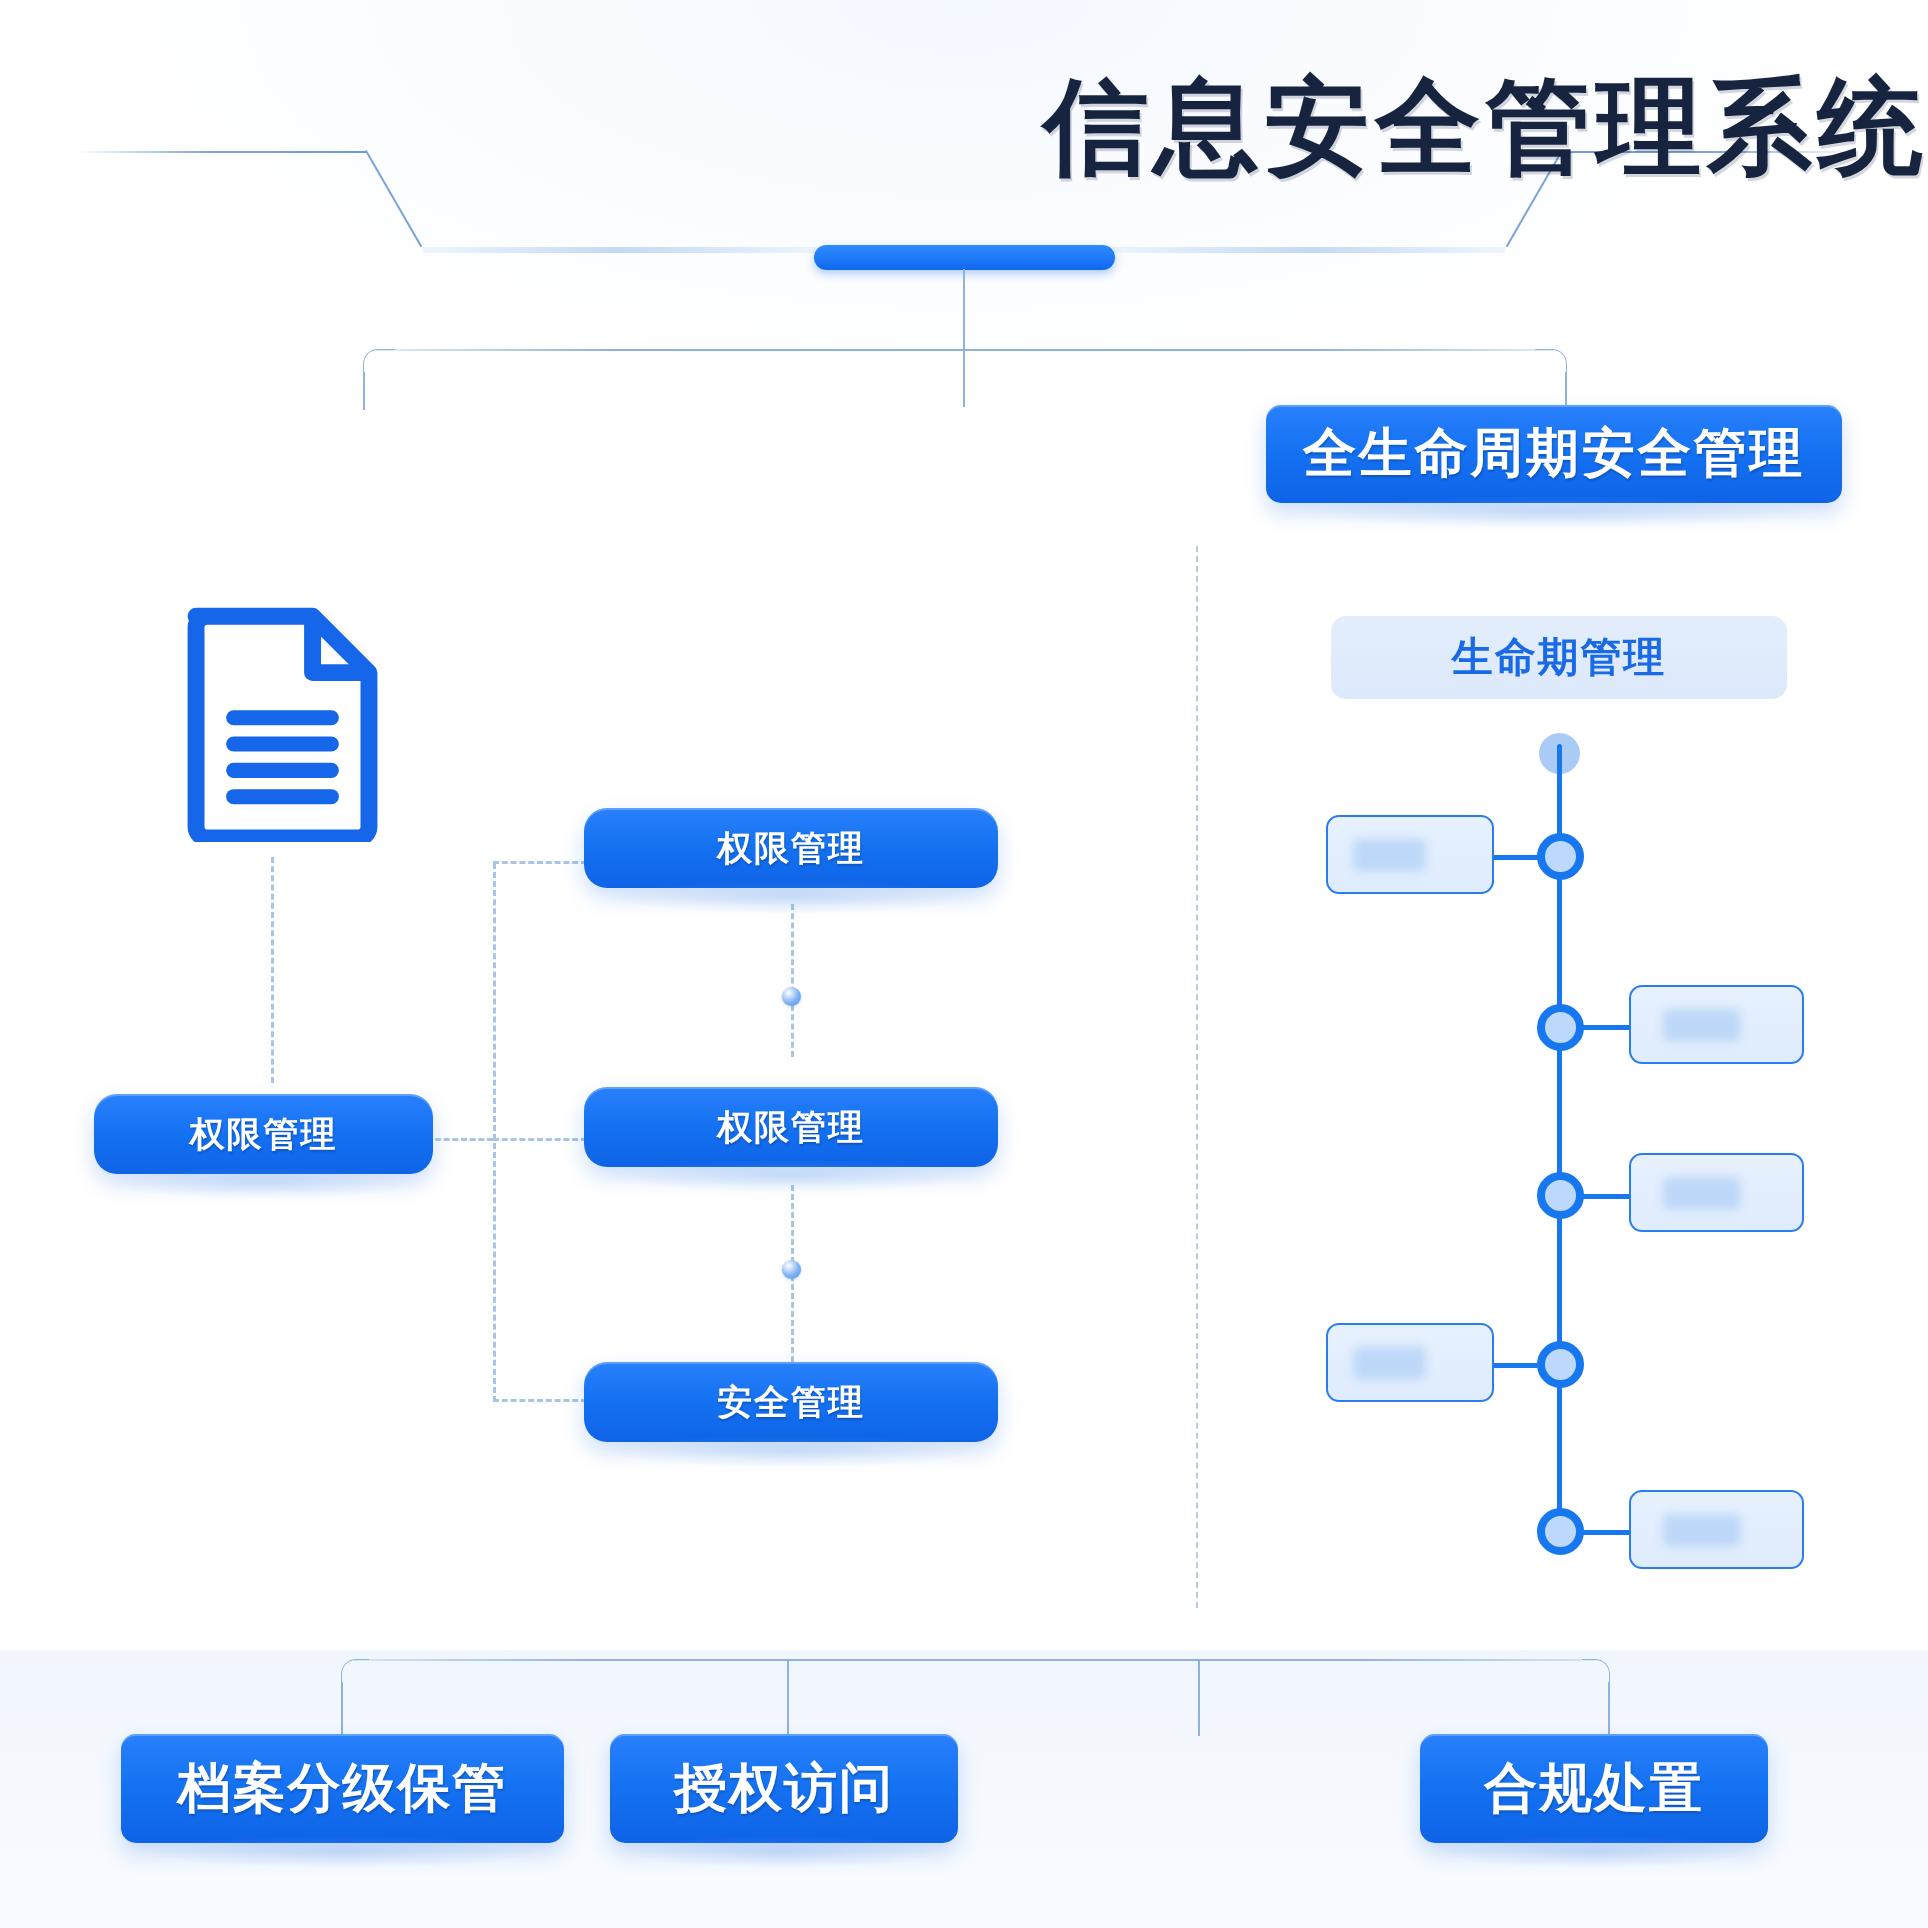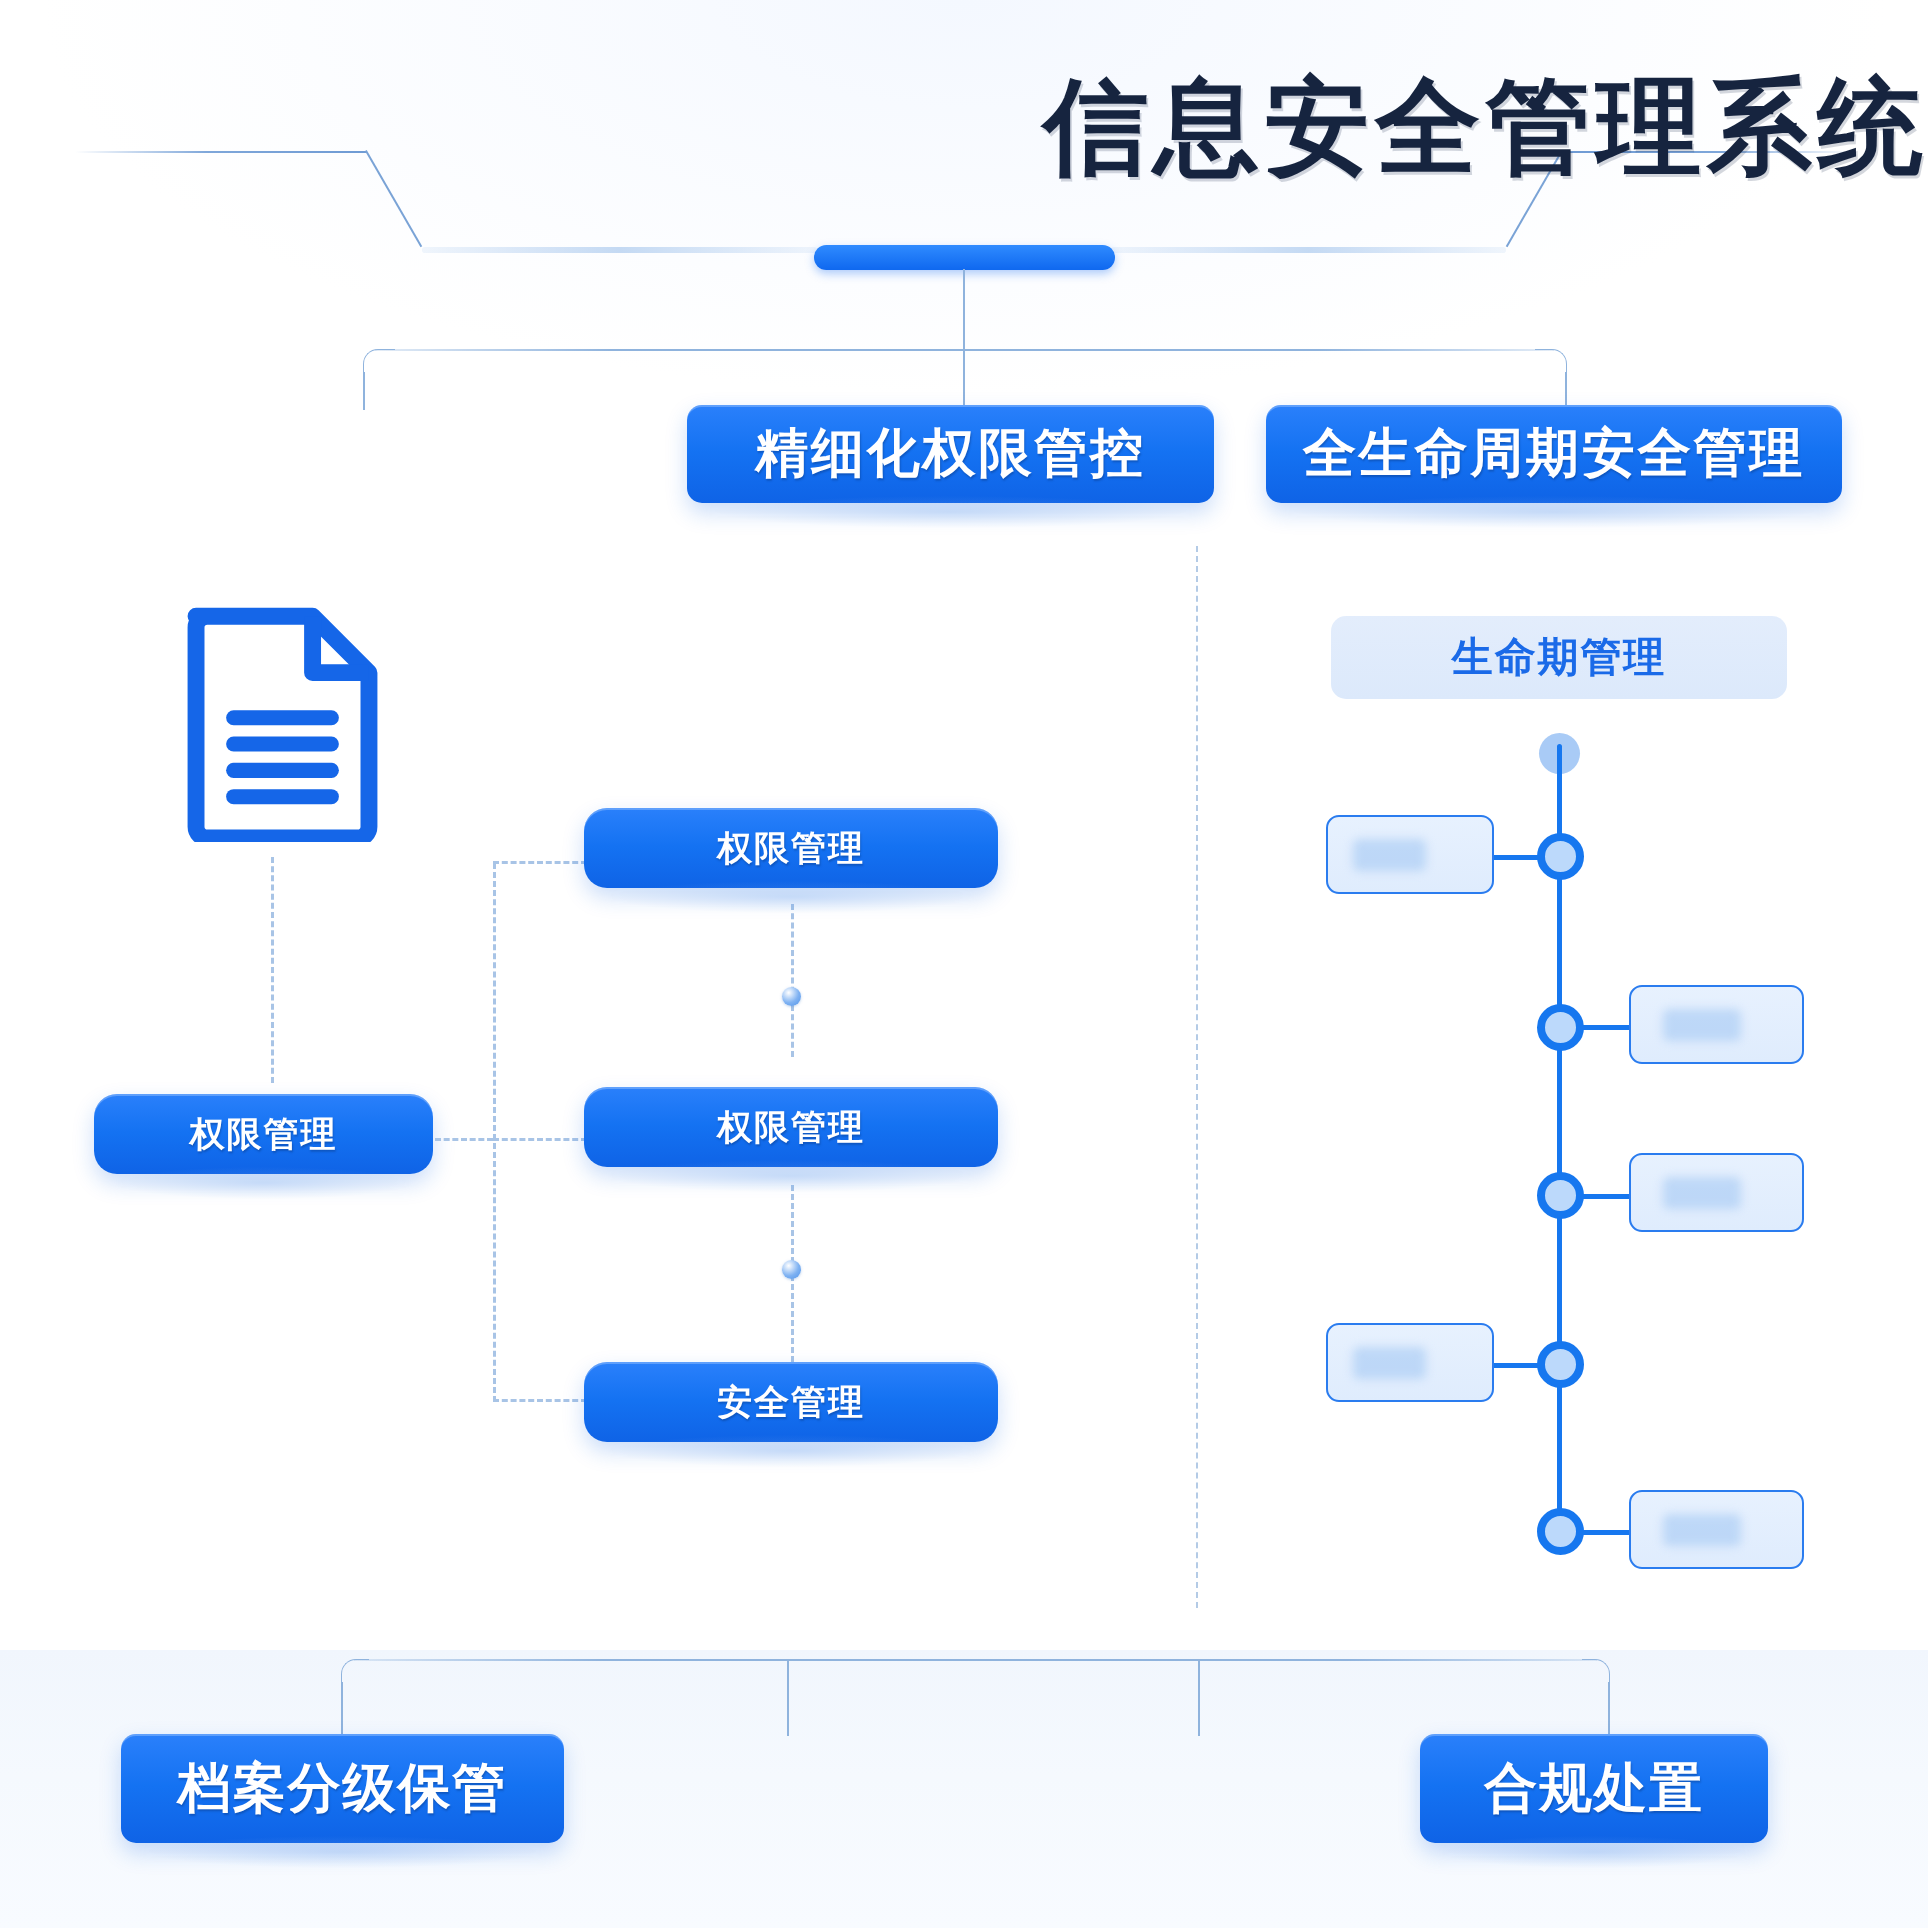--- a/index.html
+++ b/index.html
@@ -255,23 +255,20 @@
 
   <div class="corner" style="left:363px; top:349px; width:32px; height:32px;
               border-right:none; border-bottom:none; border-top-right-radius:0; border-bottom-left-radius:0;"></div>
   <div class="corner" style="left:1535px; top:349px; width:32px; height:32px;
               border-left:none; border-bottom:none; border-top-left-radius:0; border-bottom-right-radius:0;"></div>
 
   <div class="ln-v" style="left:363px;  top:372px; height:38px;"></div>
   <div class="ln-v" style="left:963px; top:349px; height:58px;"></div>
   <div class="ln-v" style="left:1565px; top:372px; height:38px;"></div>
 
-  <div class="btn btn-top" style="left:687px; width:527px;">
-    <span>精细化权限管控</span>
-  </div>
   <div class="btn btn-top" style="left:1266px; width:576px;">
     <span>全生命周期安全管理</span>
   </div>
 
   <div class="dash-divider" style="left:1196px; top:546px; height:1062px;"></div>
 
   <div class="doc-icon">
     <svg viewBox="0 0 108 128" width="203" height="241" aria-hidden="true">
       <path d="M8 8 h62 l30 30 v82 a6 6 0 0 1 -6 6 H14 a6 6 0 0 1 -6 -6 V14 a6 6 0 0 1 6 -6 z" fill="#ffffff" stroke="#1566e8" stroke-width="9" stroke-linejoin="round"></path>
       <path d="M70 8 v30 h30" fill="none" stroke="#1566e8" stroke-width="9" stroke-linejoin="round"></path>
@@ -361,18 +358,21 @@
               border-left:none; border-bottom:none; border-top-left-radius:0; border-bottom-right-radius:0;"></div>
 
   <div class="ln-v" style="left:341px;  top:1682px; height:55px;"></div>
   <div class="ln-v" style="left:787px;  top:1659px; height:77px;"></div>
   <div class="ln-v" style="left:1198px; top:1659px; height:77px;"></div>
   <div class="ln-v" style="left:1608px; top:1682px; height:55px;"></div>
 
   <div class="btn btn-bot" style="left:121px; width:443px;">
     <span>档案分级保管</span>
   </div>
+  <div class="btn btn-bot" style="left:610px; width:348px;">
+    <span>授权访问</span>
+  </div>
   <div class="btn btn-bot" style="left:1420px; width:348px;">
     <span>合规处置</span>
   </div>
 
 </div>
 
 
 </body></html>

